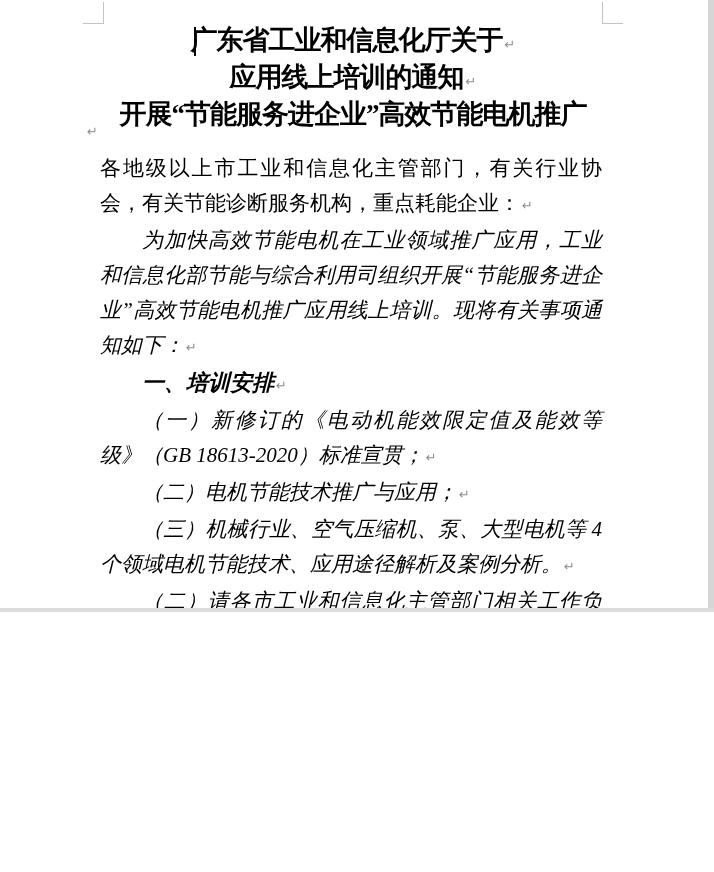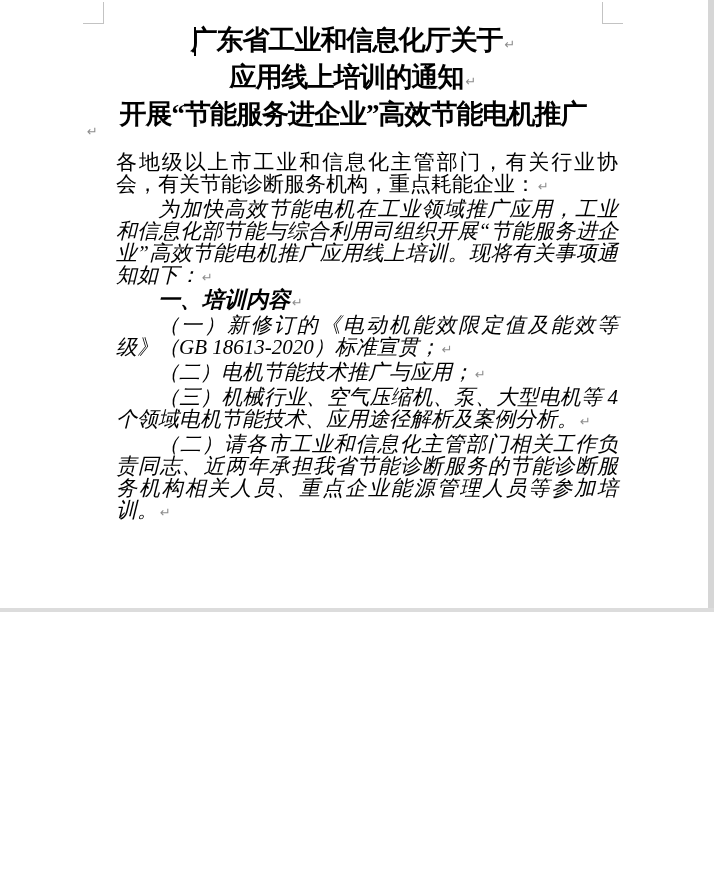--- a/index.html
+++ b/index.html
@@ -32,22 +32,22 @@
   .caret { position:absolute; left:194px; top:27px; width:2px; height:29px; background:#000; }
   
   .pmark {
     font-family:"DejaVu Sans",sans-serif;
     font-size:13px; color:#8d8d8d; letter-spacing:0;
     font-weight:normal; vertical-align:baseline; padding-left:2px;
   }
   .empty-line { position:absolute; left:85px; top:122px; }
   
   .body {
-    position:absolute; left:116px; top:151px; width:502px;
-    font-size:21px; line-height:22px;
+    position:absolute; left:100px; top:151px; width:502px;
+    font-size:21px; line-height:35px;
     text-align:justify;
   }
   .body p { margin:0; }
   .body p.indent { text-indent:42px;font-style:italic; }
   .body p.heading {
     font-family:"Liberation Sans","DejaVu Sans",sans-serif;
     font-weight:bold; font-size:22px;
   }
 </style>
 </head>
@@ -66,21 +66,21 @@
     <div class="tline"><span>开展“节能服务进企业”高效节能电机推广</span></div>
   </div>
 
   <div class="caret"></div>
 
   <div class="empty-line"><span class="pmark">↵</span></div>
 
   <div class="body">
     <p><span>各地级以上市工业和信息化主管部门，有关行业协会，有关节能诊断服务机构，重点耗能企业：</span><span class="pmark">↵</span></p>
     <p class="indent"><span>为加快高效节能电机在工业领域推广应用，工业和信息化部节能与综合利用司组织开展“节能服务进企业”高效节能电机推广应用线上培训。现将有关事项通知如下：</span><span class="pmark">↵</span></p>
-    <p class="indent heading"><span>一、培训内容</span><span class="pmark">↵</span></p>
+    <p class="indent heading"><span>一、培训安排</span><span class="pmark">↵</span></p>
     <p class="indent"><span>（一）新修订的《电动机能效限定值及能效等级》（GB 18613-2020）标准宣贯；</span><span class="pmark">↵</span></p>
     <p class="indent"><span>（二）电机节能技术推广与应用；</span><span class="pmark">↵</span></p>
     <p class="indent"><span>（三）机械行业、空气压缩机、泵、大型电机等 4 个领域电机节能技术、应用途径解析及案例分析。</span><span class="pmark">↵</span></p>
     <p class="indent"><span>（二）请各市工业和信息化主管部门相关工作负责同志、近两年承担我省节能诊断服务的节能诊断服务机构相关人员、重点企业能源管理人员等参加培训。</span><span class="pmark">↵</span></p>
     <p class="indent"></p>
   </div>
 
   <div class="edge-right"></div>
   <div class="edge-bottom"></div>
 </div>

